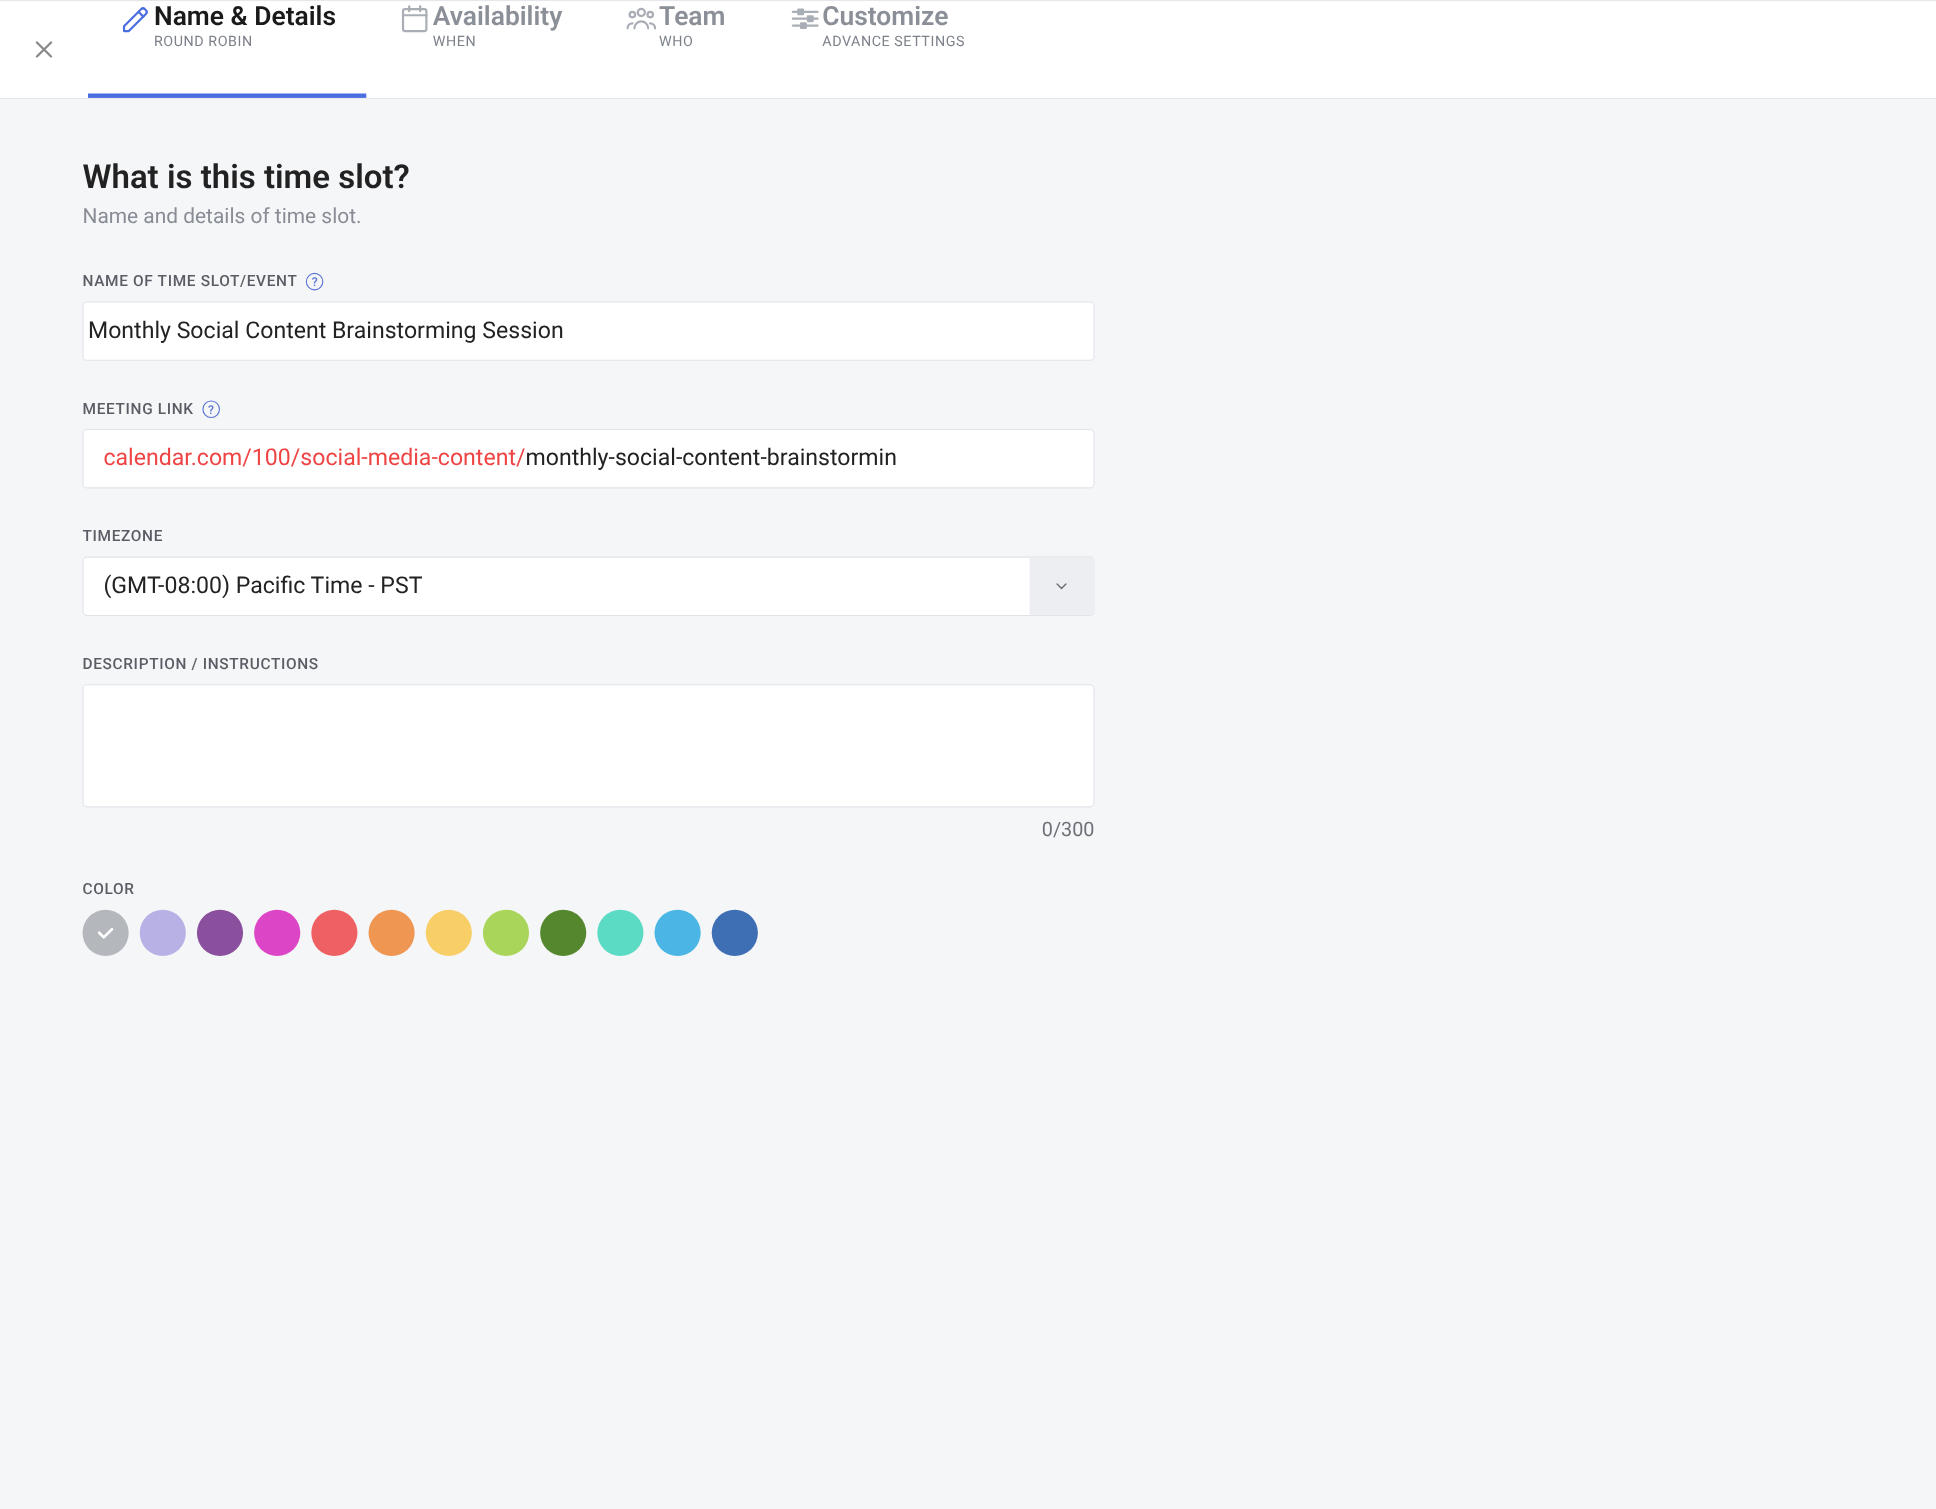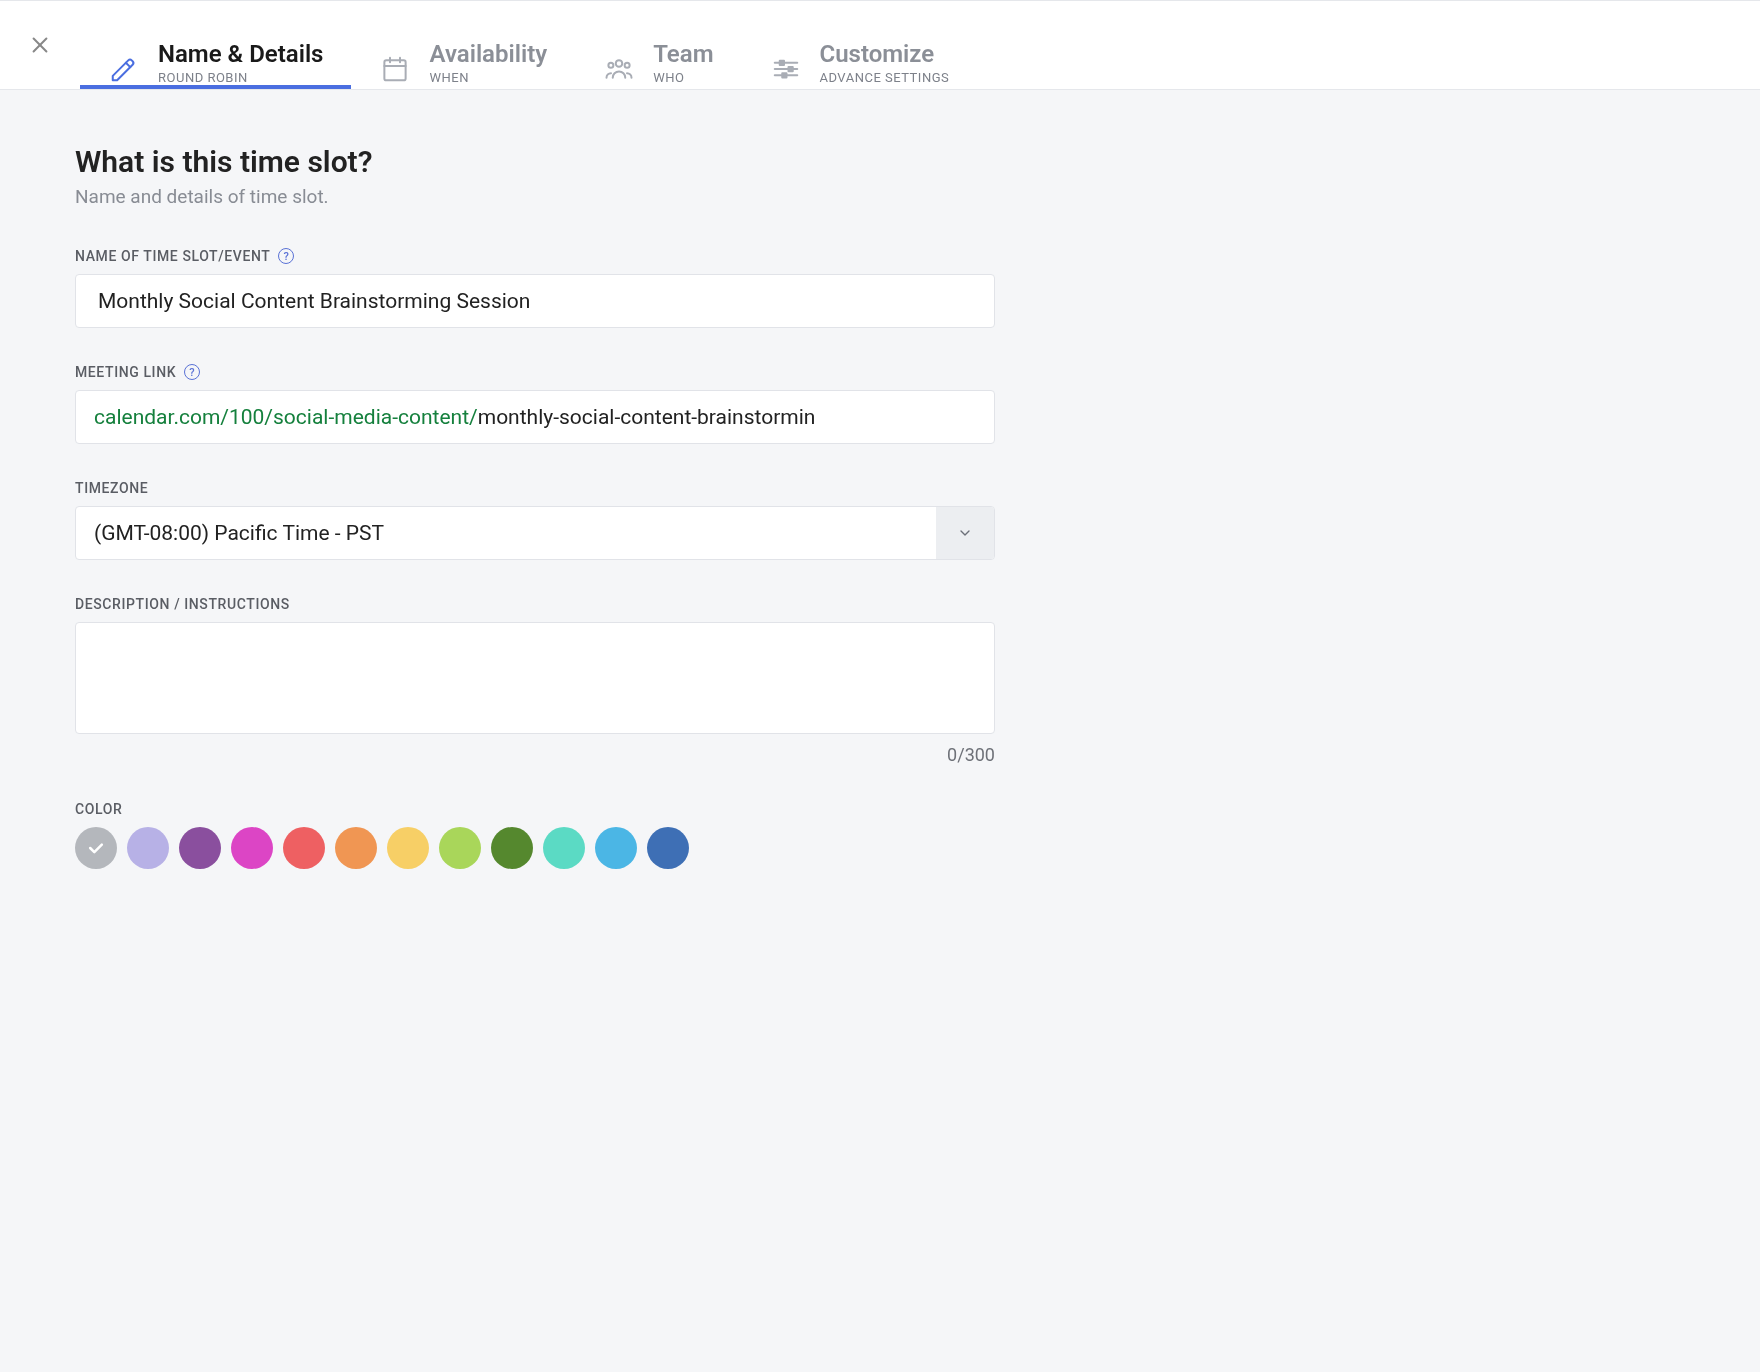--- a/index.html
+++ b/index.html
@@ -32,27 +32,25 @@
     .close-btn svg {
       width: 22px;
       height: 22px;
     }
     .tabs {
       display: flex;
       flex: 1;
     }
     .tab {
       display: flex;
-      align-items: flex-end;
-      gap: 18px;
+      align-items: flex-start;
       padding: 0 28px;
       cursor: pointer;
       position: relative;
       border-bottom: 4px solid transparent;
-      margin-top: 12px;
     }
     .tab.active {
       border-bottom-color: #4a6ee0;
     }
     .tab-icon {
       width: 32px;
       height: 32px;
       display: flex;
       align-items: center;
       justify-content: center;
@@ -116,37 +114,37 @@
       font-size: 11px;
       display: inline-flex;
       align-items: center;
       justify-content: center;
       cursor: pointer;
     }
     .text-input, .textarea-input {
       width: 100%;
       border: 1px solid #e1e3e8;
       border-radius: 4px;
-      padding: 14px 22px;
+      padding: 14px 4px;
       font-size: 21px;
       color: #222;
       font-family: inherit;
       background: #fff;
     }
     .link-display {
       width: 100%;
       border: 1px solid #e1e3e8;
       border-radius: 4px;
       padding: 14px 18px;
       font-size: 21px;
       background: #fff;
       white-space: nowrap;
       overflow: hidden;
     }
-    .link-prefix { color: #15803d; }
+    .link-prefix { color: #ef4444; }
     .link-slug { color: #222; }
     .select-wrap {
       display: flex;
       width: 100%;
       border: 1px solid #e1e3e8;
       border-radius: 4px;
       background: #fff;
       overflow: hidden;
     }
     .select-value {

